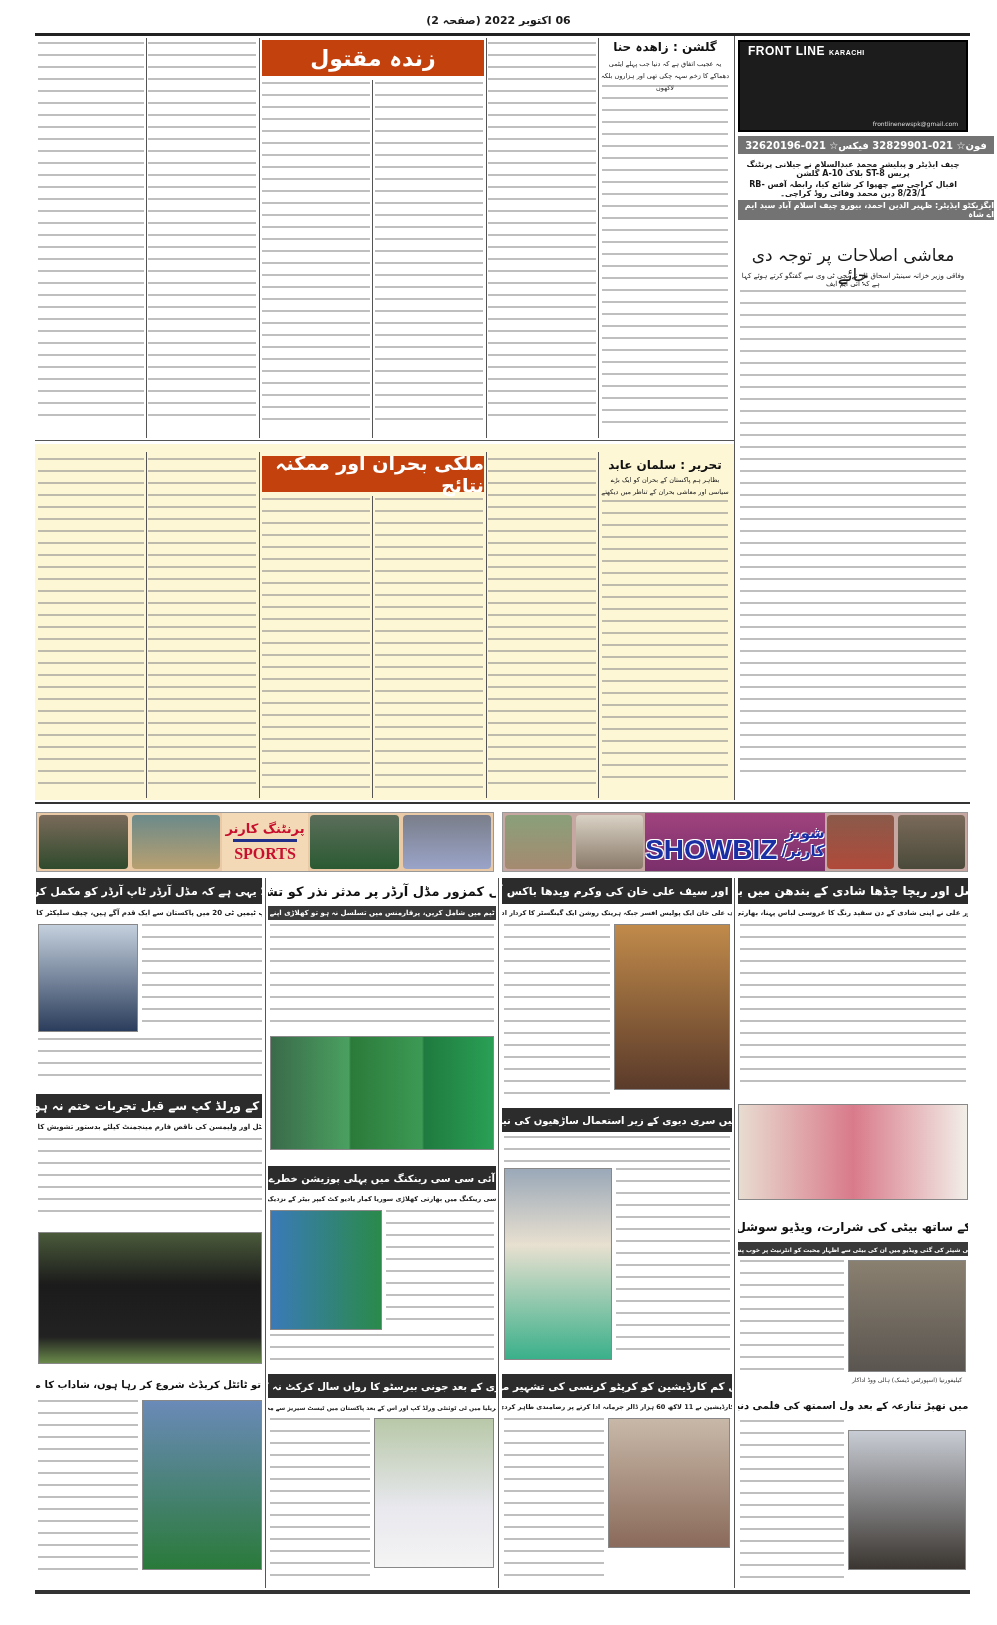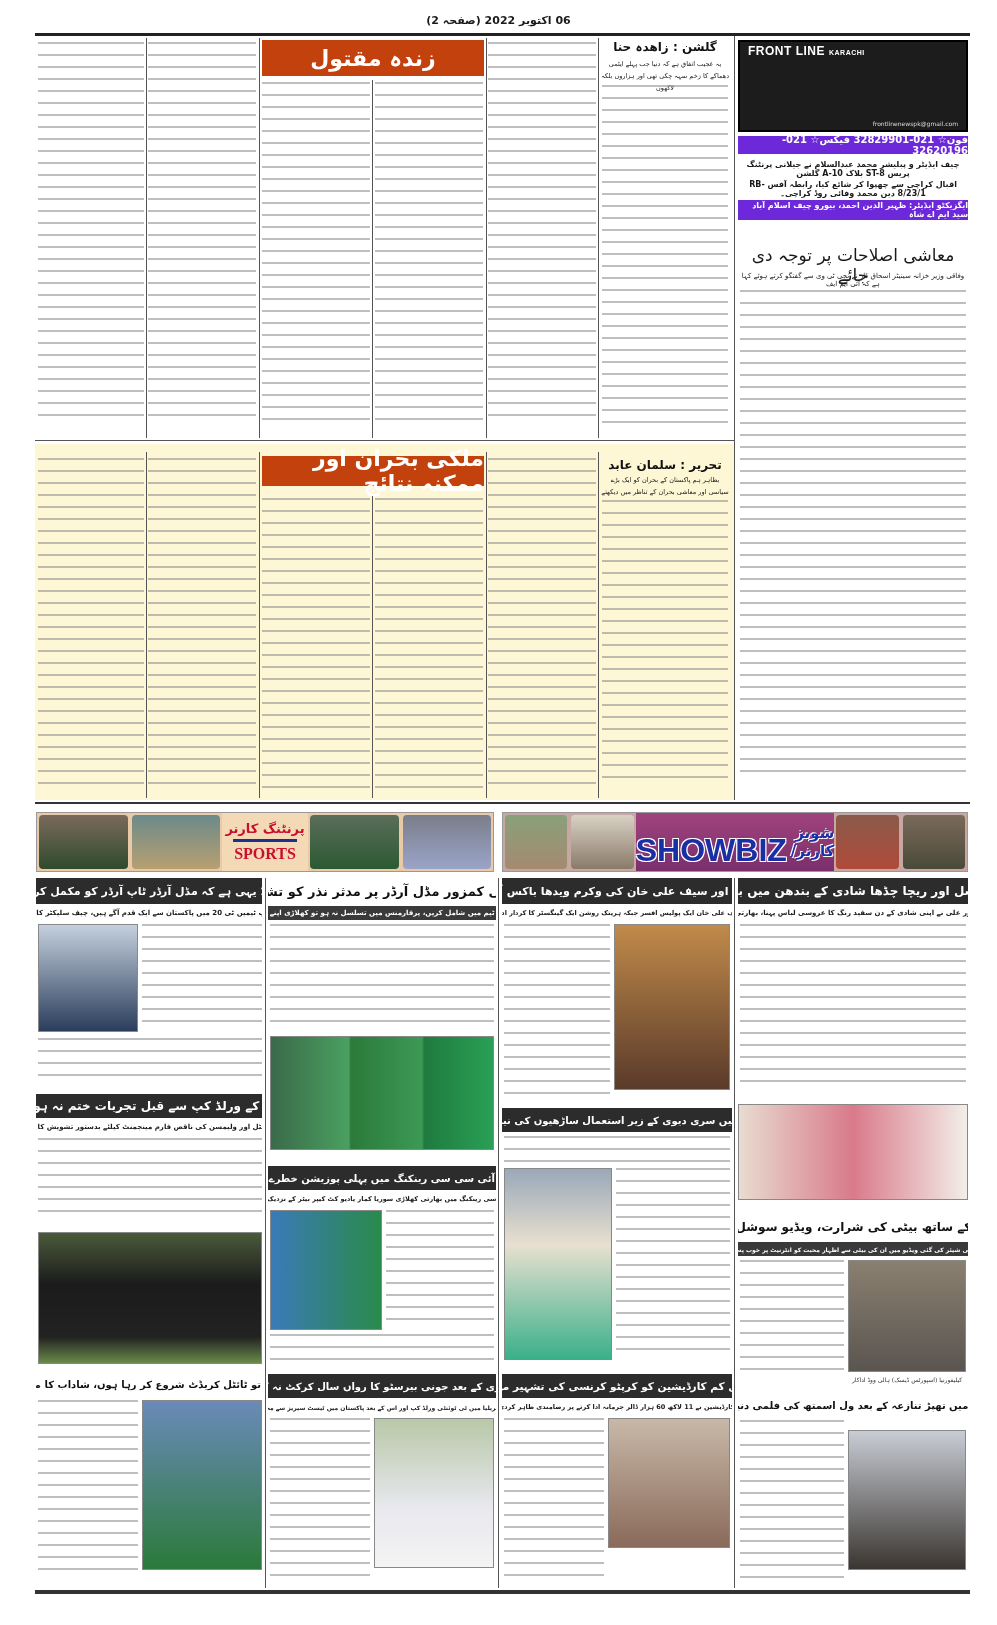--- a/index.html
+++ b/index.html
@@ -14,32 +14,32 @@
   .fill-lines { position: absolute; overflow: hidden; }
   .fill-lines i { display: block; height: 2px; background: #8a8a8a; margin: 0 0 10px 0; opacity: .55; }
   .dark-banner { position: absolute; background: #c2410c; color: #fff; display: flex; align-items: center; justify-content: center; font-weight: bold; direction: rtl; }
   .byline { position: absolute; font-weight: bold; font-size: 12px; direction: rtl; text-align: center; color: #111; }
   .cream { background: #fdf7d6; }
   .masthead { position: absolute; left: 738px; top: 40px; width: 230px; height: 92px; background: #1c1c1c; border: 2px solid #000; overflow: hidden; }
   .masthead .en { position: absolute; top: 2px; left: 8px; color: #fff; font-family: "Liberation Sans", sans-serif; font-weight: bold; font-size: 12px; letter-spacing: .5px; }
   .masthead .en small { font-size: 7px; margin-left: 4px; }
   .masthead .ur { position: absolute; top: 18px; right: 10px; color: #fff; font-size: 40px; font-weight: bold; direction: rtl; letter-spacing: 2px; }
   .masthead .email { position: absolute; bottom: 3px; right: 8px; color: #ddd; font-size: 6px; }
-  .info-bar { position: absolute; left: 738px; width: 230px; background: #6d28d9; color: #fff; display: flex; align-items: center; justify-content: center; font-weight: bold; direction: rtl; }
+  .info-bar { position: absolute; left: 738px; width: 256px; background: #737373; color: #fff; display: flex; align-items: center; justify-content: center; font-weight: bold; direction: rtl; }
   .info-line { position: absolute; left: 738px; width: 230px; font-size: 8px; direction: rtl; text-align: center; font-weight: bold; }
   .editorial-title { position: absolute; left: 738px; top: 245px; width: 230px; text-align: center; font-size: 17px; font-weight: normal; direction: rtl; }
   .banner-strip { position: absolute; height: 60px; border: 1px solid #999; display: flex; overflow: hidden; }
   .photo { position: absolute; overflow: hidden; border: 1px solid #888; }
   .ph-box { flex: 1; margin: 2px; border-radius: 4px; }
   .sports-center { width: 86px; background: #f3d9b5; display: flex; flex-direction: column; align-items: center; justify-content: center; }
   .sports-center .ur { color: #c8102e; font-weight: bold; font-size: 13px; direction: rtl; }
   .sports-center .bar { width: 64px; height: 3px; background: #1f2f8a; margin: 3px 0; }
   .sports-center .en { color: #c8102e; font-family: "Liberation Serif", serif; font-weight: bold; font-size: 16px; }
   .showbiz-center { flex: 2.2; background: linear-gradient(#a0437d,#7a2f6b); display: flex; align-items: center; justify-content: center; gap: 4px; }
-  .showbiz-center .en { color: #1b2fa5; font-family: "Liberation Sans", sans-serif; font-weight: bold; font-size: 32px; text-shadow: 1px 1px 0 #fff, -1px -1px 0 #fff, 1px -1px 0 #fff, -1px 1px 0 #fff; margin-top: 16px; }
+  .showbiz-center .en { color: #1b2fa5; font-family: "Liberation Sans", sans-serif; font-weight: bold; font-size: 28px; text-shadow: 1px 1px 0 #fff, -1px -1px 0 #fff, 1px -1px 0 #fff, -1px 1px 0 #fff; margin-top: 16px; }
   .showbiz-center .ur { color: #1b2fa5; font-weight: bold; font-size: 15px; direction: rtl; text-shadow: 1px 1px 0 #fff, -1px -1px 0 #fff; }
   .hl { position: absolute; direction: rtl; font-weight: bold; display: flex; align-items: center; justify-content: center; text-align: center; white-space: nowrap; overflow: hidden; }
   .hl-dark { background: #2c2c2c; color: #fff; }
   .hl-plain { color: #111; }
   .sub { position: absolute; direction: rtl; font-size: 9px; font-weight: bold; text-align: center; white-space: nowrap; overflow: hidden; display: flex; align-items: center; justify-content: center; }
   .sub-dark { background: #3a3a3a; color: #fff; }
   .caption { position: absolute; font-size: 6px; direction: rtl; text-align: center; color: #333; }
 </style>
 </head>
 <body>
@@ -302,21 +302,21 @@
   </div>
 <div class="vline" style="left:598px;top:38px;height:400px;"></div>
 <div class="vline" style="left:486px;top:38px;height:400px;"></div>
 <div class="vline" style="left:372px;top:80px;height:358px;"></div>
 <div class="vline" style="left:259px;top:38px;height:400px;"></div>
 <div class="vline" style="left:146px;top:38px;height:400px;"></div>
 <div class="hline" style="left:35px;top:440px;width:699px;"></div>
 
 <div class="abs cream" style="left:35px;top:444px;width:699px;height:356px;"></div>
 <div class="byline" style="left:600px;top:458px;width:130px;">تحریر : سلمان عابد</div>
-<div class="dark-banner" style="left:262px;top:456px;width:222px;height:30px;font-size:22px;">ملکی بحران اور ممکنہ نتائج</div>
+<div class="dark-banner" style="left:262px;top:456px;width:222px;height:36px;font-size:19px;">ملکی بحران اور ممکنہ نتائج</div>
 <div class="info-line" style="left:600px;width:130px;top:474px;font-weight:normal;font-size:6.5px;line-height:12px;white-space:normal;">بظاہر ہم پاکستان کے بحران کو ایک بڑے سیاسی اور معاشی بحران کے تناظر میں دیکھتے</div>
 <div class="fill-lines" style="left:602px;top:500px;width:126px;height:295px;">
     <i></i>
     <i></i>
     <i></i>
     <i></i>
     <i></i>
     <i></i>
     <i></i>
     <i></i>

